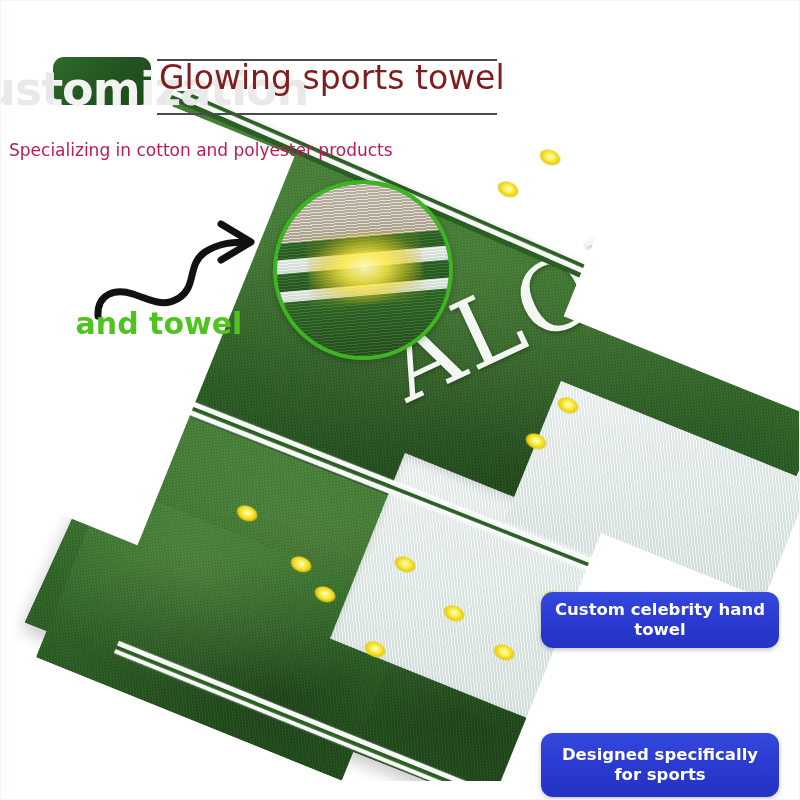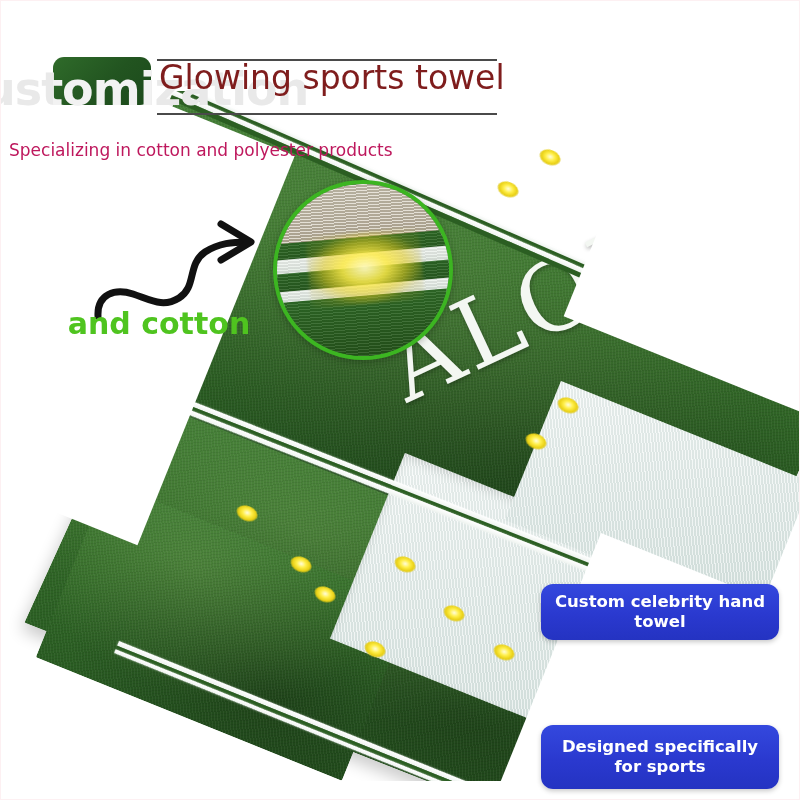--- a/index.html
+++ b/index.html
@@ -257,20 +257,21 @@
     font-size: 16.5px;
     font-weight: 700;
     line-height: 1.22;
     text-align: center;
     display: flex;
     align-items: center;
     justify-content: center;
     padding: 6px 10px;
     box-sizing: border-box;
     box-shadow: 0 2px 5px rgba(0,0,0,.22);
+    margin-top: 8px;
   }
   #feature-0 { top: 583px; height: 56px; }
   #feature-1 { top: 646px; height: 52px; }
   #feature-2 { top: 724px; height: 64px; }
 </style>
 </head>
 <body>
 
 <div id="page">
 
@@ -341,21 +342,21 @@
     <div class="mg-layer" id="mg-green-c"></div>
     <div id="mg-glow"></div>
   </div>
 
   <svg id="arrow" width="180" height="105" viewBox="0 0 180 105">
     <path d="M17,100 C16,78 34,72 52,78 C70,84 82,92 98,82 C116,71 106,48 124,36 C138,27 152,26 166,26" fill="none" stroke="#111111" stroke-width="7" stroke-linecap="round"></path>
     <path d="M140,8 L170,26 L140,44" fill="none" stroke="#111111" stroke-width="7" stroke-linecap="round" stroke-linejoin="round"></path>
   </svg>
 
   <div id="callout">
-    <div>and cotton</div>
+    <div>and towel</div>
   </div>
 
   <div id="watermark">ustomization</div>
   <div id="green-badge"></div>
   <div id="badge-word">
     <span>ustomization</span>
   </div>
 
   <div id="rule-top"></div>
   <div id="title">Glowing sports towel</div>

